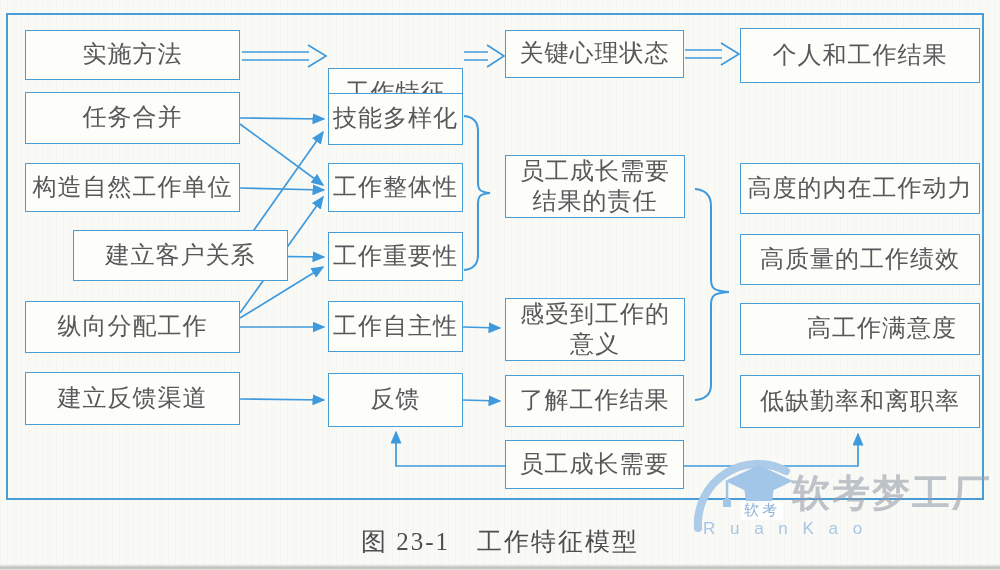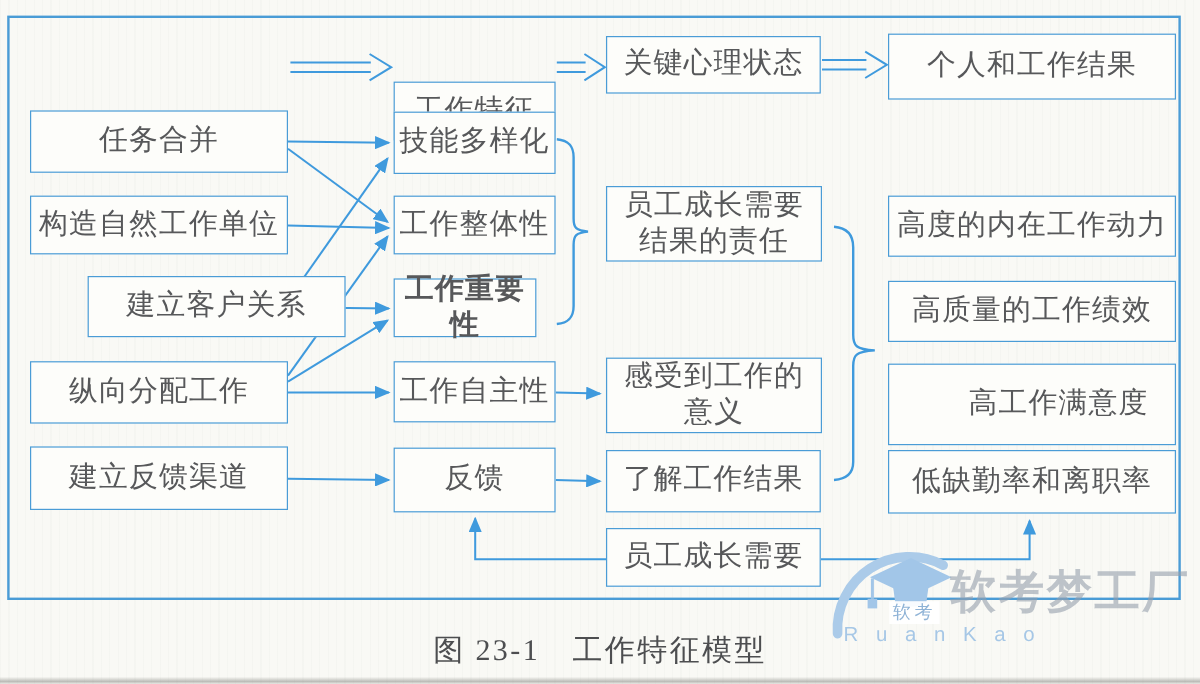--- a/index.html
+++ b/index.html
@@ -78,45 +78,46 @@
       <path d="M463,400 L500,401" marker-end="url(#arw)"></path>
 
       <path d="M505,466 L396,466 L396,432" marker-end="url(#arw)"></path>
       <path d="M684,466 L858,466 L858,434" marker-end="url(#arw)"></path>
 
       <path stroke-width="2" d="M464,116 C475,117 478,123 478,131 L478,182 C478,190 480,192 490,193 C480,194 478,196 478,204 L478,255 C478,263 475,269 464,270"></path>
       <path stroke-width="2" d="M695,189 C707,190 711,197 711,206 L711,279 C711,288 713,291 729,292 C713,293 711,296 711,305 L711,385 C711,393 707,399 695,400"></path>
     </g>
   </svg>
 
+  <div class="bx" style="left:25px;top:30px;width:215px;height:50px;">实施方法</div>
   <div class="bx" style="left:25px;top:163px;width:215px;height:49px;">构造自然工作单位</div>
   <div class="bx" style="left:25px;top:92px;width:215px;height:52px;">任务合并</div>
   <div class="bx" style="left:25px;top:230px;width:215px;height:51px;margin-left:48px;">建立客户关系</div>
   <div class="bx" style="left:25px;top:301px;width:215px;height:52px;">纵向分配工作</div>
   <div class="bx" style="left:25px;top:372px;width:215px;height:53px;">建立反馈渠道</div>
 
   <div class="bx" style="left:328px;top:32px;width:135px;height:49px;margin-top:36px;">工作特征</div>
   <div class="bx" style="left:328px;top:93px;width:135px;height:52px;">技能多样化</div>
   <div class="bx" style="left:328px;top:163px;width:135px;height:49px;">工作整体性</div>
-  <div class="bx" style="left:328px;top:232px;width:119px;height:49px;font-weight:bold;">工作重要性</div>
+  <div class="bx" style="left:328px;top:232px;width:135px;height:49px;">工作重要性</div>
   <div class="bx" style="left:328px;top:301px;width:135px;height:51px;">工作自主性</div>
   <div class="bx" style="left:328px;top:373px;width:135px;height:54px;">反馈</div>
 
   <div class="bx" style="left:505px;top:30px;width:179px;height:48px;">关键心理状态</div>
   <div class="bx" style="left:505px;top:155px;width:180px;height:63px;">员工成长需要
 结果的责任</div>
   <div class="bx" style="left:505px;top:298px;width:180px;height:63px;">感受到工作的
 意义</div>
   <div class="bx" style="left:505px;top:375px;width:179px;height:52px;">了解工作结果</div>
   <div class="bx" style="left:505px;top:440px;width:179px;height:49px;">员工成长需要</div>
 
   <div class="bx" style="left:740px;top:28px;width:240px;height:55px;">个人和工作结果</div>
   <div class="bx" style="left:740px;top:163px;width:240px;height:51px;">高度的内在工作动力</div>
   <div class="bx" style="left:740px;top:234px;width:240px;height:51px;">高质量的工作绩效</div>
-  <div class="bx" style="left:740px;top:303px;width:240px;height:68px;padding-left:44px;">高工作满意度</div>
+  <div class="bx" style="left:740px;top:303px;width:240px;height:52px;padding-left:44px;">高工作满意度</div>
   <div class="bx" style="left:740px;top:375px;width:240px;height:53px;">低缺勤率和离职率</div>
 
   <div class="caption">图 23-1　工作特征模型</div>
 
   <svg class="wm" style="left:680px;top:450px;" width="130" height="85" viewBox="0 0 130 85">
     <path d="M18,78 A60,60 0 0 1 106,21" stroke="#abcbe9" stroke-width="8" fill="none" stroke-linecap="round"></path>
     <polygon points="45,31 79,15 113,31 79,47" fill="#a2c6e8"></polygon>
     <path d="M64,37 L94,37 L92,52 Q79,59 66,52 Z" fill="#a2c6e8"></path>
     <line x1="47" y1="32" x2="47" y2="49" stroke="#a2c6e8" stroke-width="2.5"></line>
     <rect x="43" y="49" width="8" height="8" fill="#a2c6e8"></rect>

